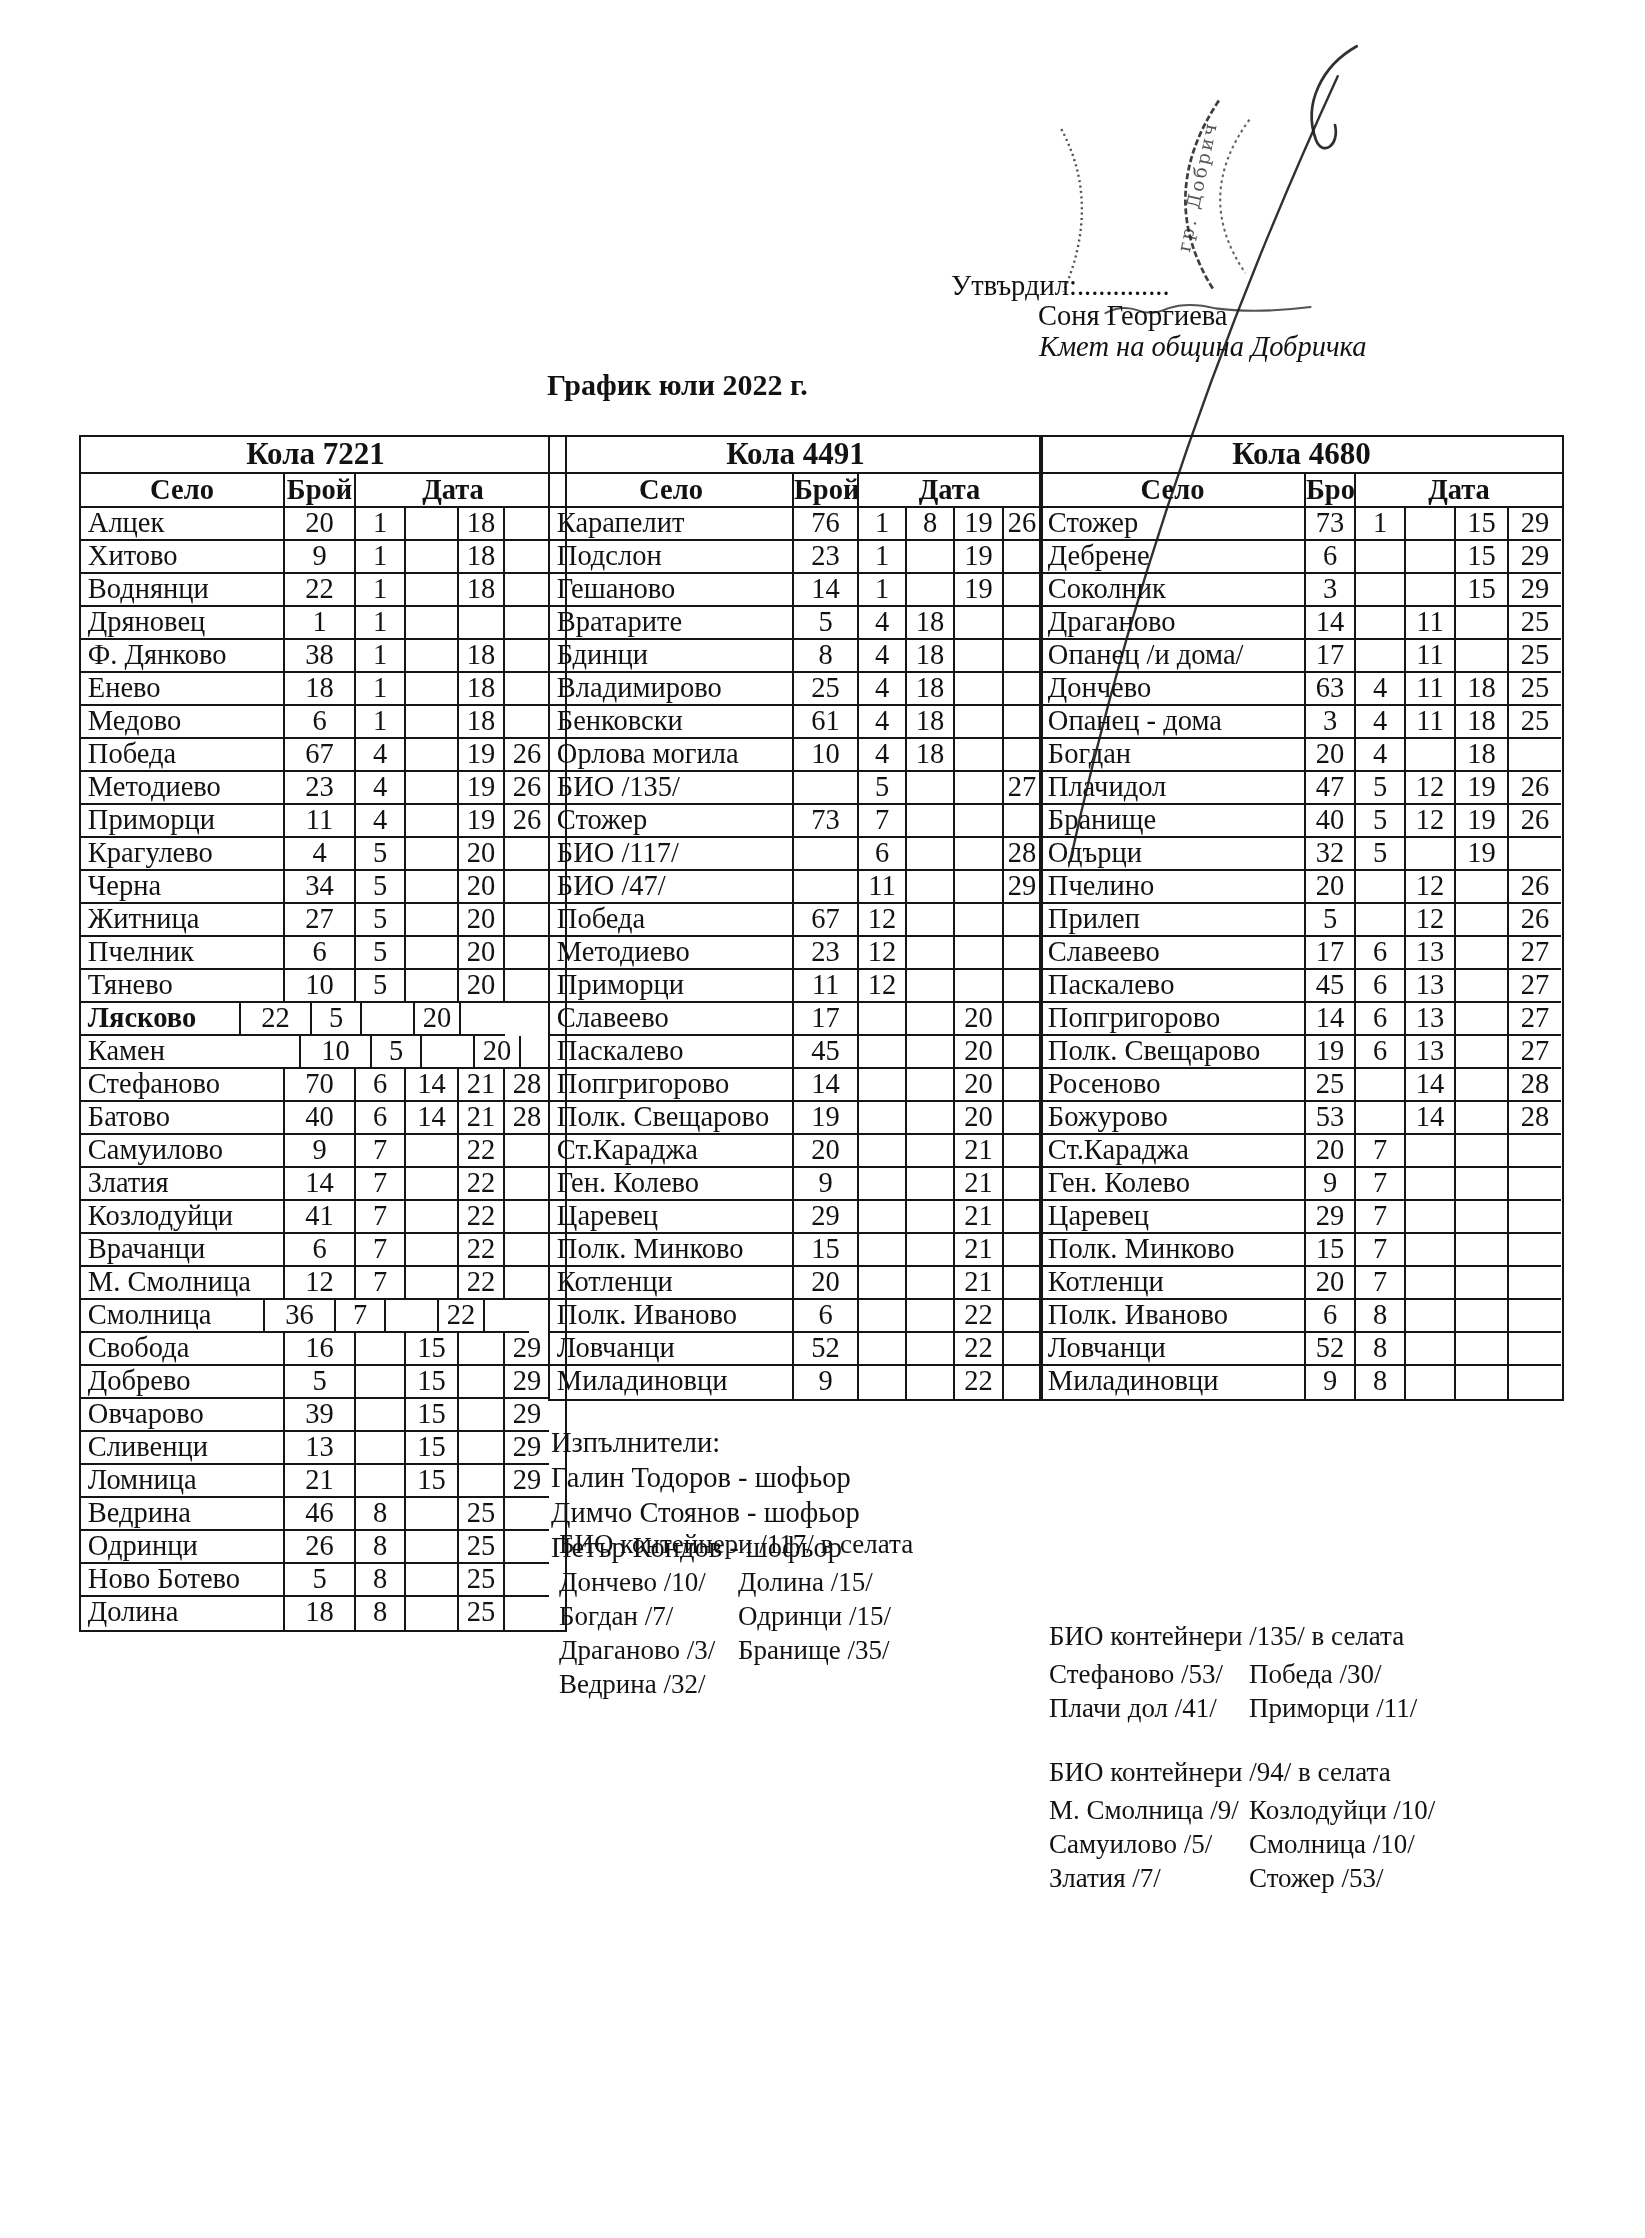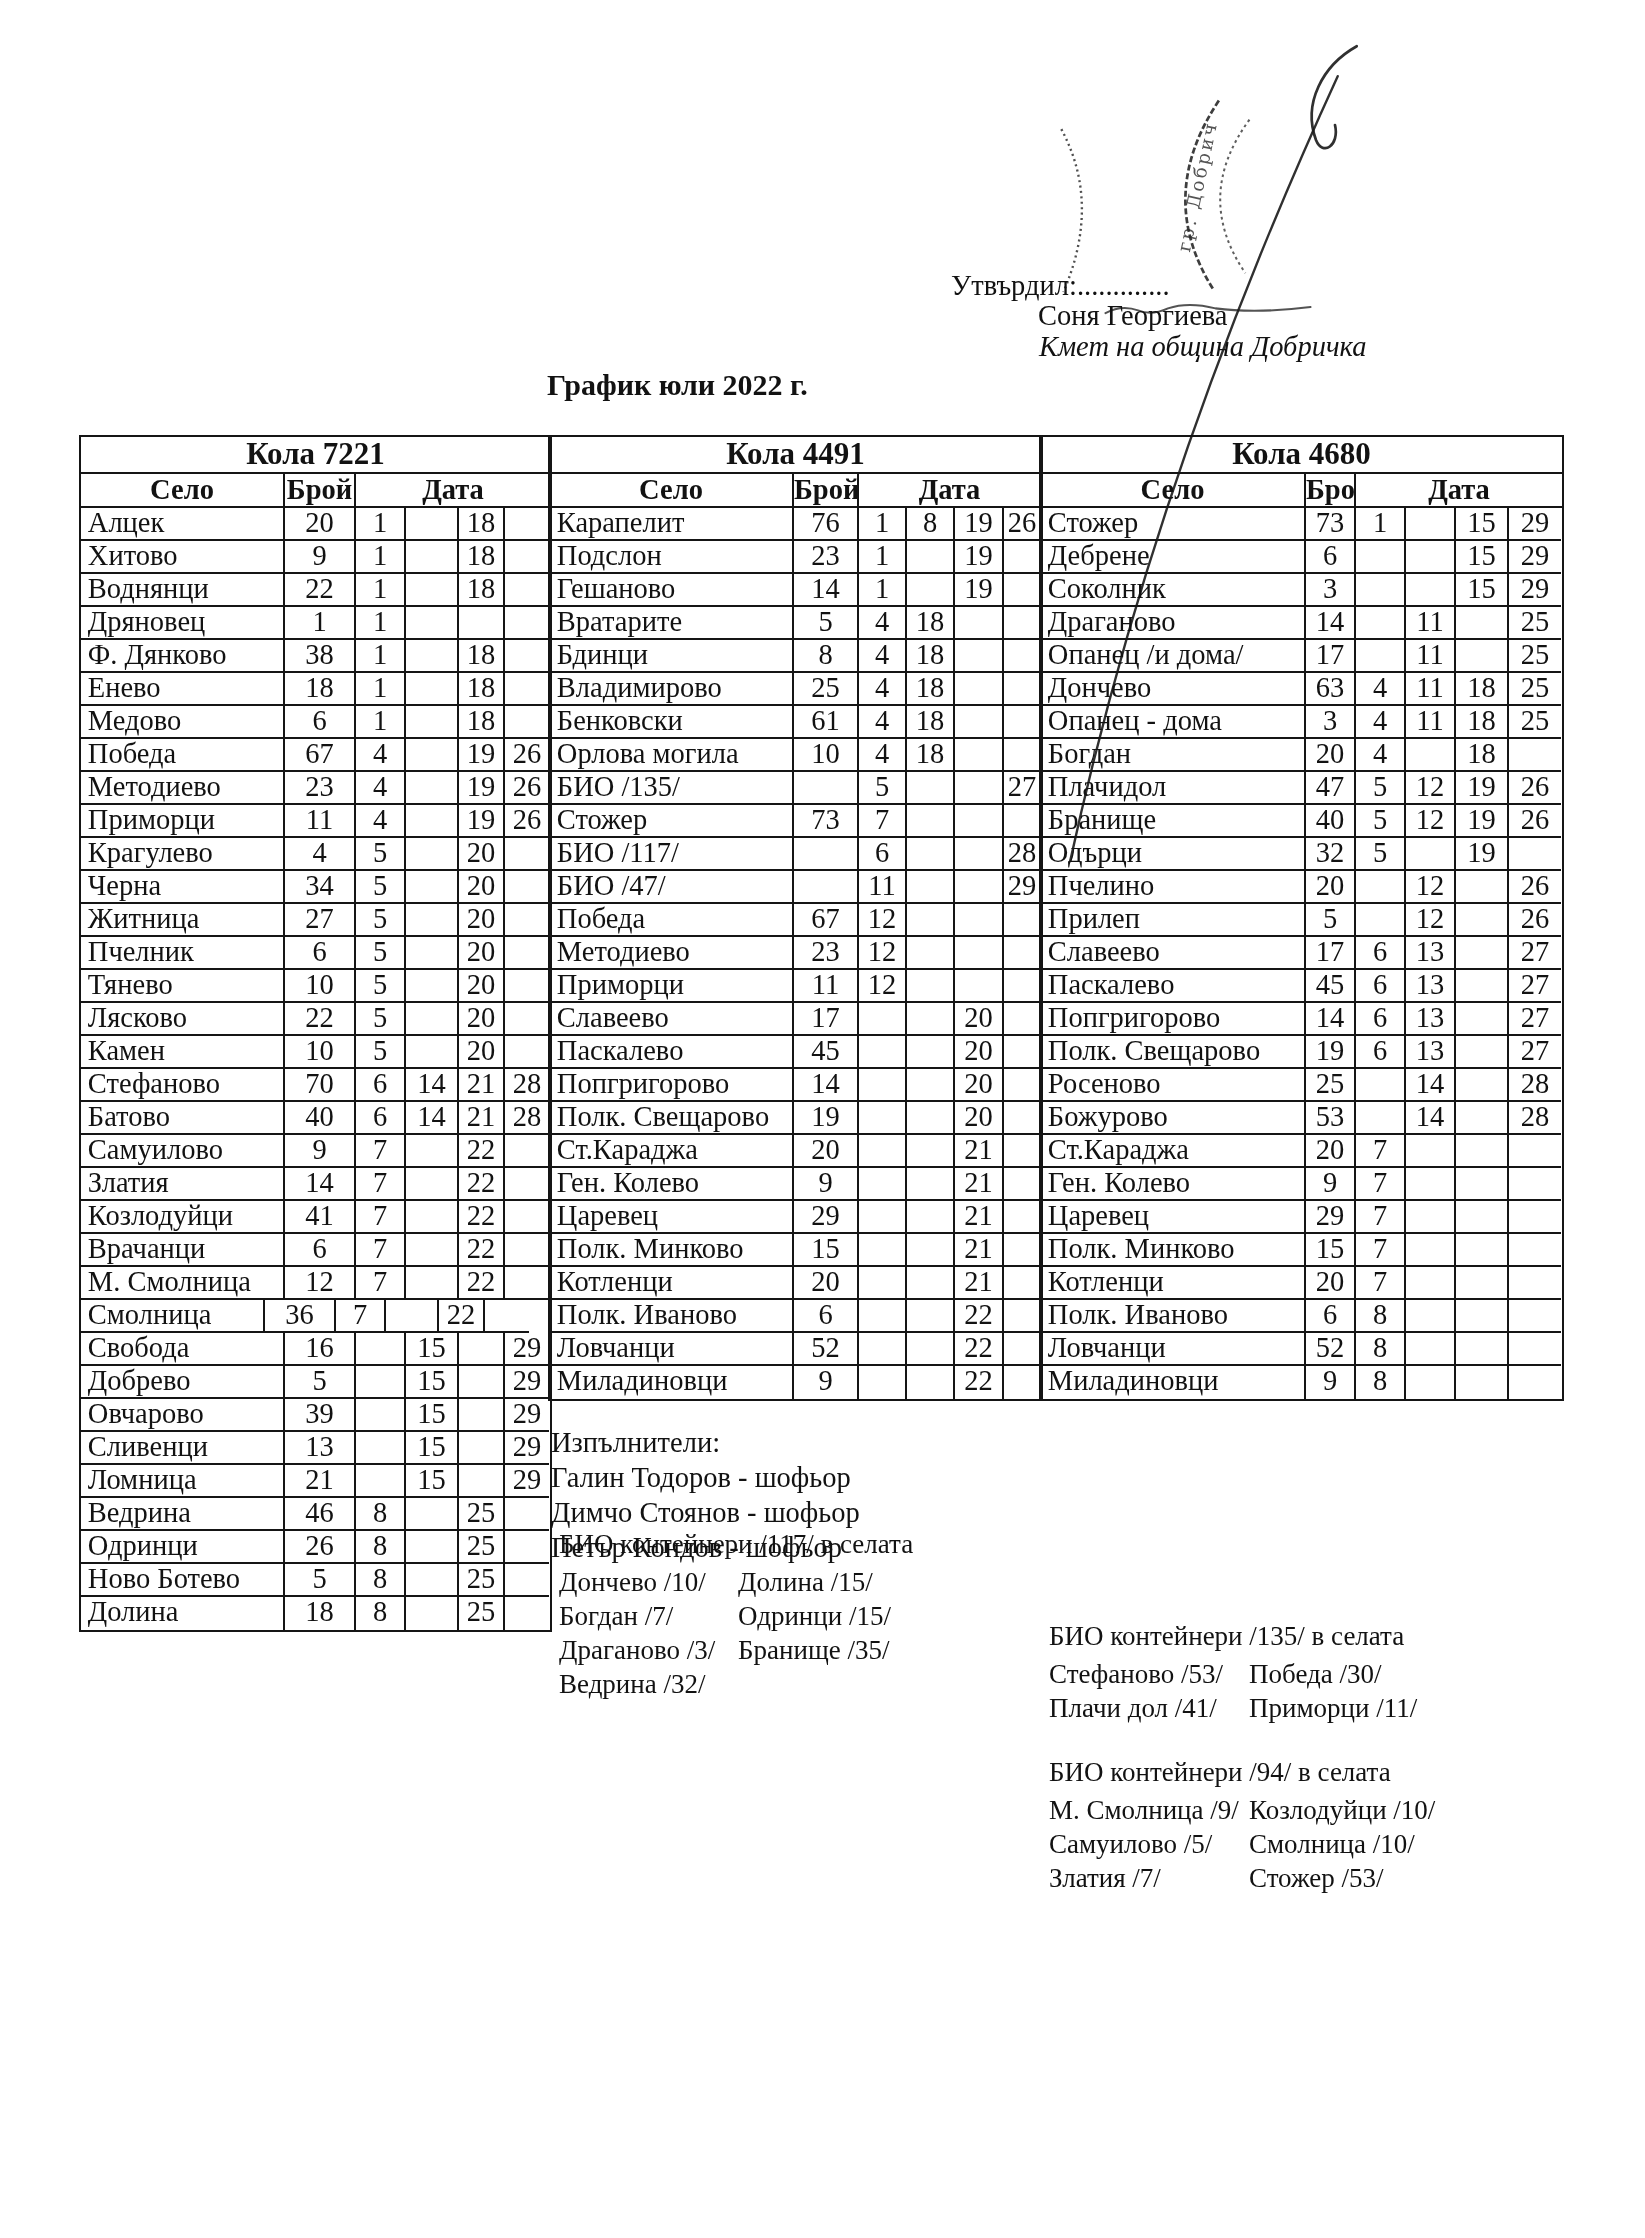--- a/index.html
+++ b/index.html
@@ -187,29 +187,29 @@
       </div>
       <div class="t-row">
         <div class="cell v" style="width: 204px;">Тянево</div>
         <div class="cell num" style="width: 71px;">10</div>
         <div class="cell num" style="width: 50px;">5</div>
         <div class="cell num" style="width: 53px;"></div>
         <div class="cell num" style="width: 46px;">20</div>
         <div class="cell num" style="width: 44px;"></div>
       </div>
       <div class="t-row">
-        <div class="cell v" style="width: 204px;">Лясково</div>
+        <div class="cell v" style="width: 160px; font-weight: bold;">Лясково</div>
         <div class="cell num" style="width: 71px;">22</div>
         <div class="cell num" style="width: 50px;">5</div>
         <div class="cell num" style="width: 53px;"></div>
         <div class="cell num" style="width: 46px;">20</div>
         <div class="cell num" style="width: 44px;"></div>
       </div>
       <div class="t-row">
-        <div class="cell v" style="width: 204px;">Камен</div>
+        <div class="cell v" style="width: 220px;">Камен</div>
         <div class="cell num" style="width: 71px;">10</div>
         <div class="cell num" style="width: 50px;">5</div>
         <div class="cell num" style="width: 53px;"></div>
         <div class="cell num" style="width: 46px;">20</div>
         <div class="cell num" style="width: 44px;"></div>
       </div>
       <div class="t-row">
         <div class="cell v" style="width: 204px;">Стефаново</div>
         <div class="cell num" style="width: 71px;">70</div>
         <div class="cell num" style="width: 50px;">6</div>

